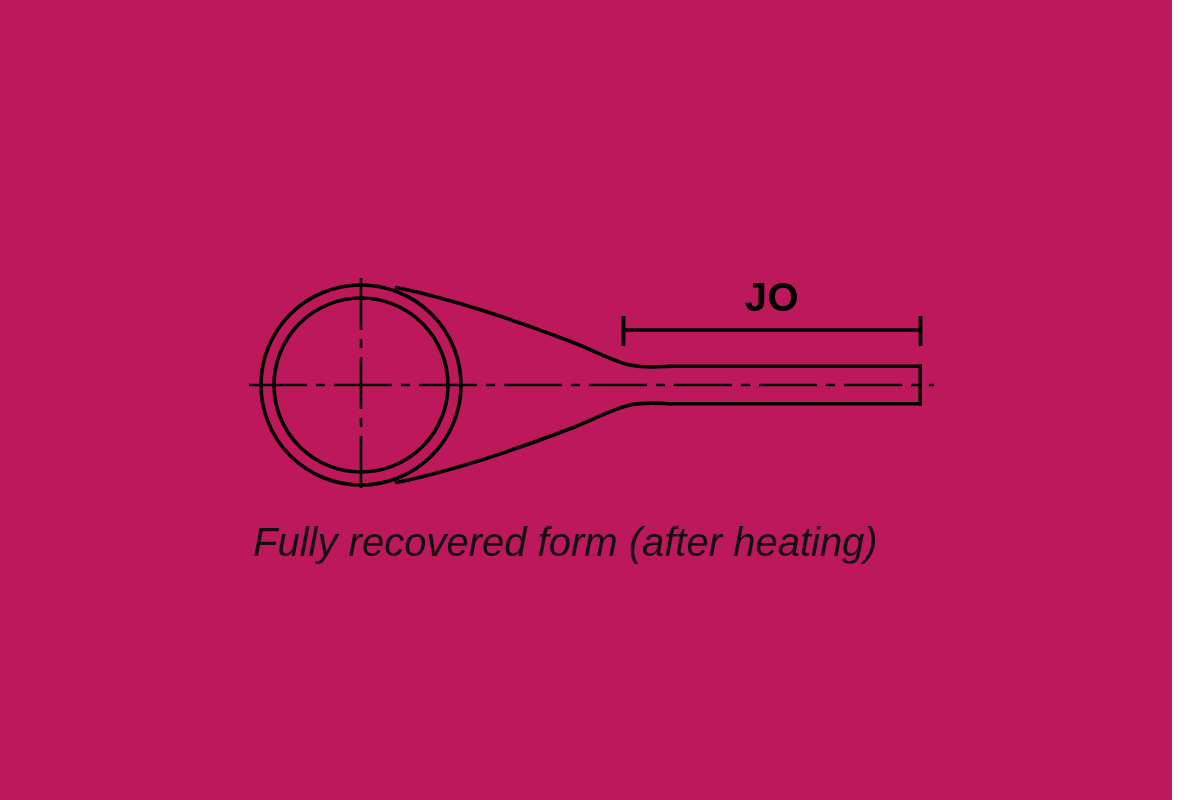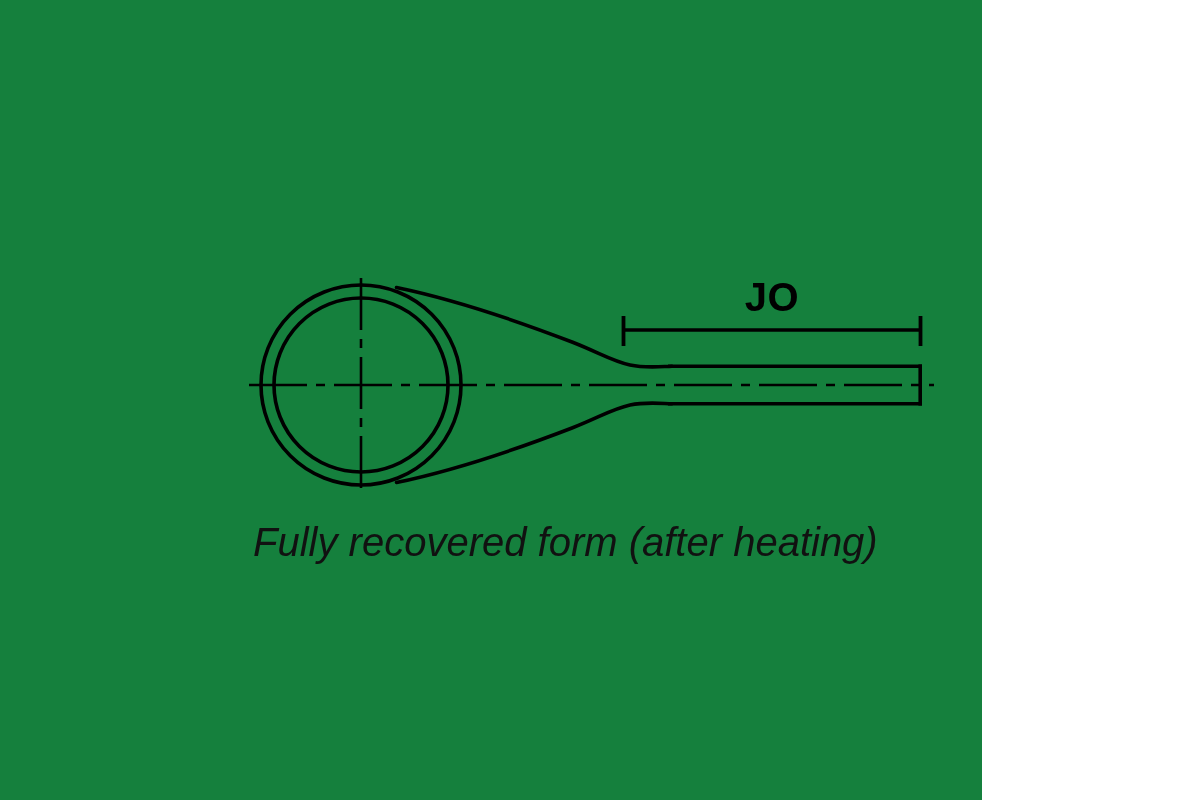--- a/index.html
+++ b/index.html
@@ -9,23 +9,23 @@
   }
   body {
     width: 1200px;
     height: 800px;
     overflow: hidden;
     font-family: "Liberation Sans", sans-serif;
     color: #000000;
   }
   #stage {
     position: relative;
-    width: 982px;
+    width: 1172px;
     height: 800px;
-    background: #15803d;
+    background: #be185d;
   }
   #drawing {
     position: absolute;
     left: 0;
     top: 0;
     width: 1200px;
     height: 800px;
     display: block;
   }
   .dim-label {

